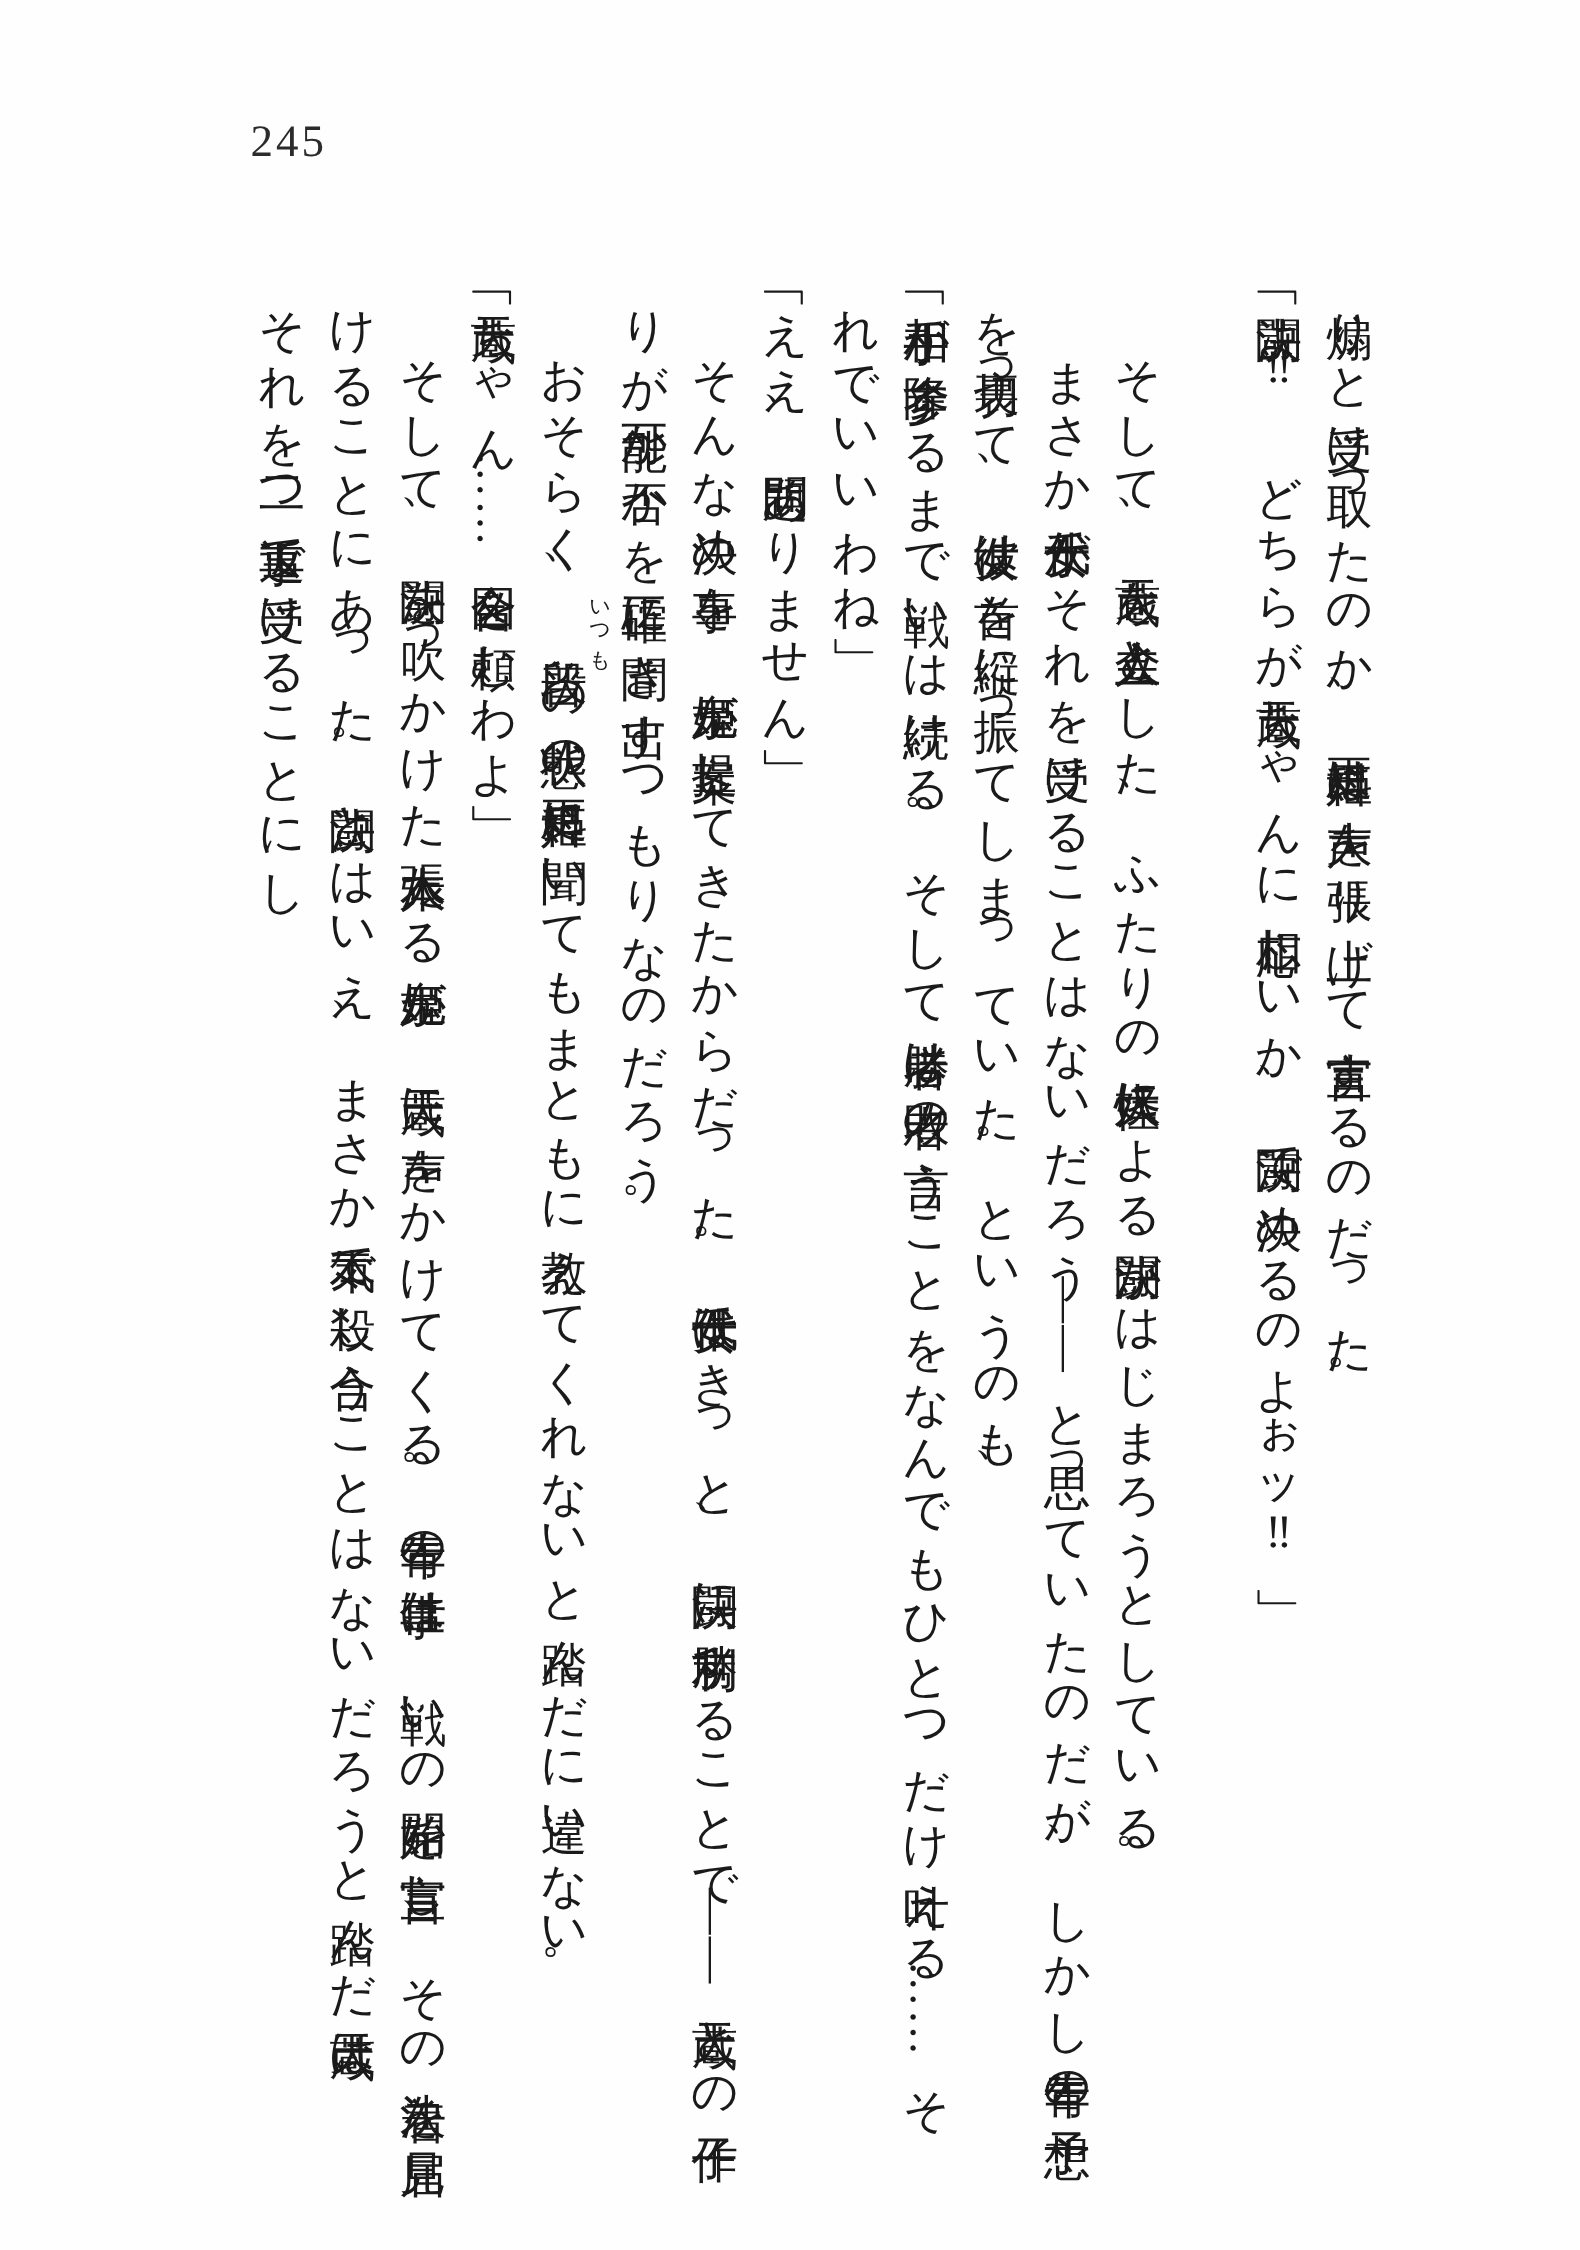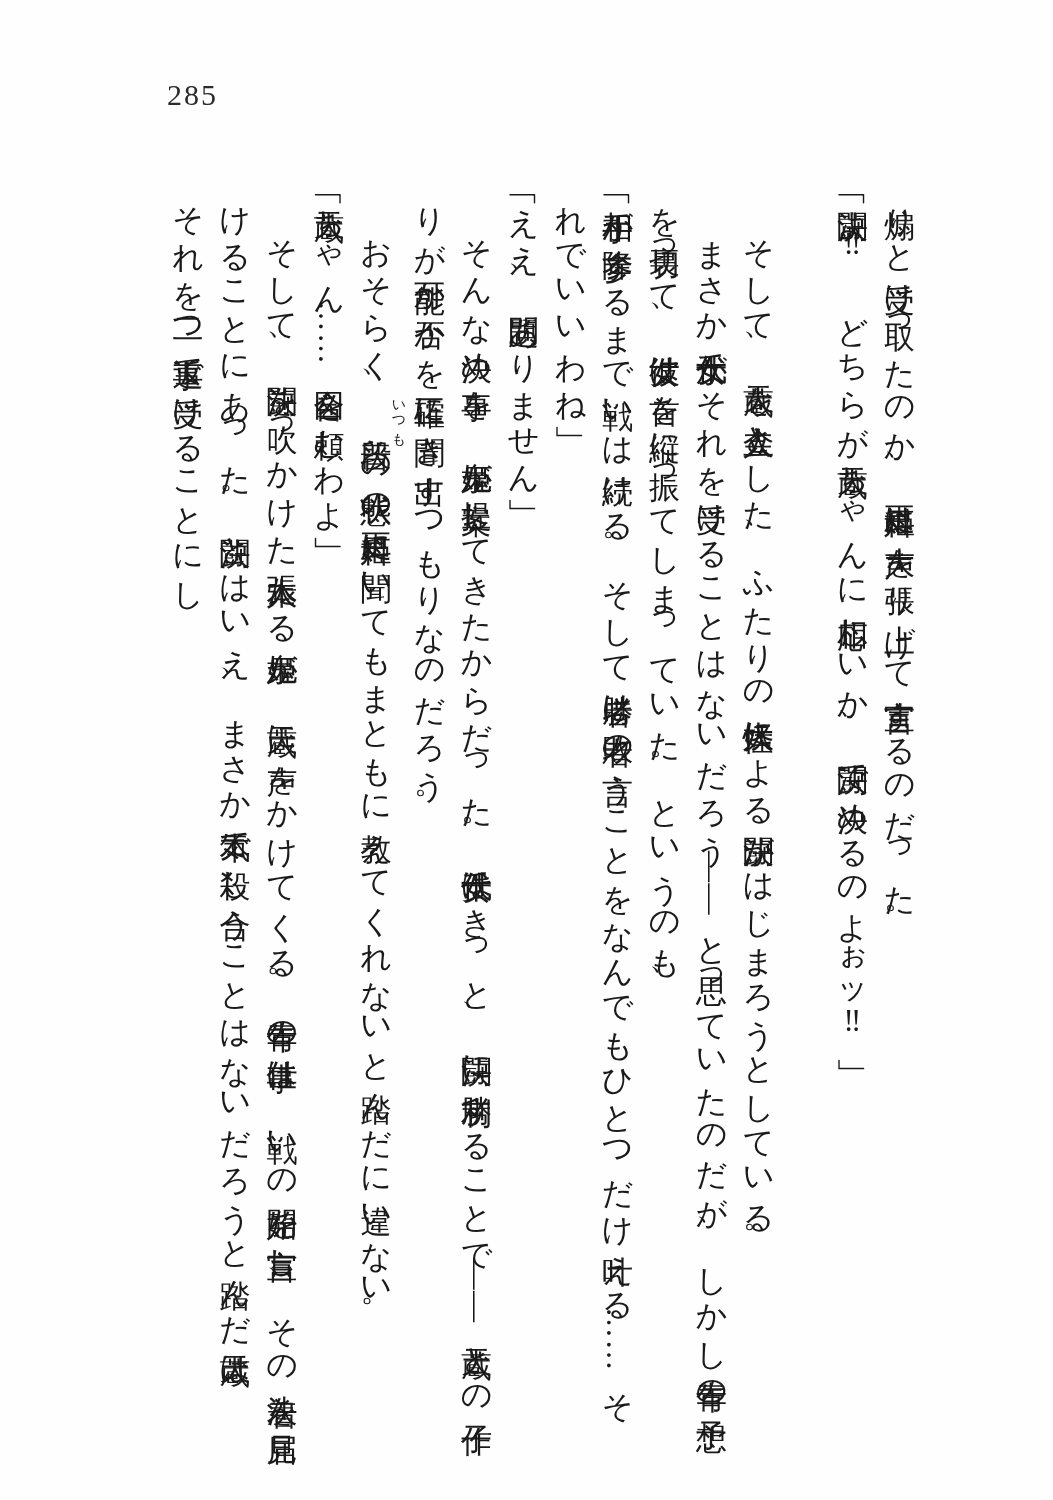--- a/index.html
+++ b/index.html
@@ -59,21 +59,21 @@
     font-size: 14px;
     letter-spacing: 0;
     color: #1a1a1a;
   }
 </style>
 </head>
 <body>
 
 <div class="page">
 
-  <div class="page-number">285</div>
+  <div class="page-number">245</div>
 
   <div class="text-block">
 
     <p>煽りと受け取ったのか、更科姫は大声を張り上げて宣言するのだった。</p>
 
     <p>「決闘よ‼　どちらが天蔵ちゃんに相応しいか、決闘で決めるのよぉッ‼」</p>
 
     <p class="indent space-before tall">そして、天蔵を立会人とした、ふたりの大妖怪による決闘がはじまろうとしている。</p>
 
     <p class="indent">まさか千代女がそれを受けることはないだろう――と思っていたのだが、しかし青年の予想を裏切って、彼女は首を縦に振ってしまっていた。というのも、</p>

